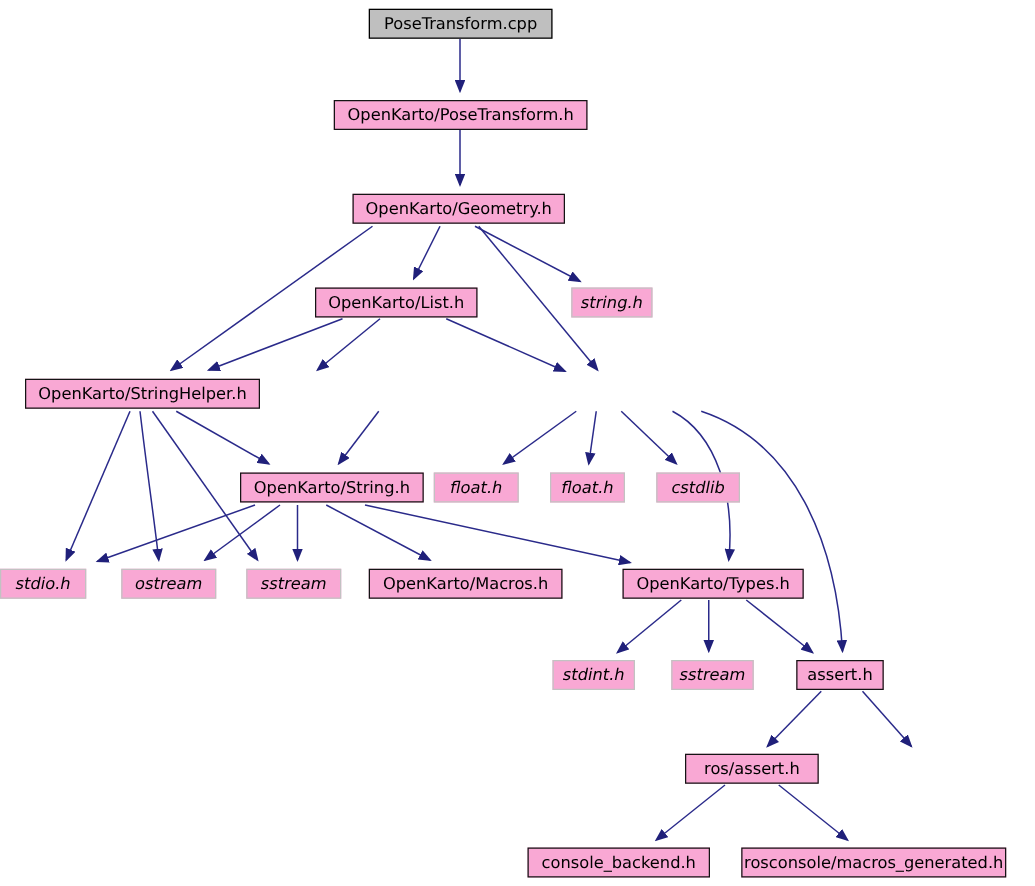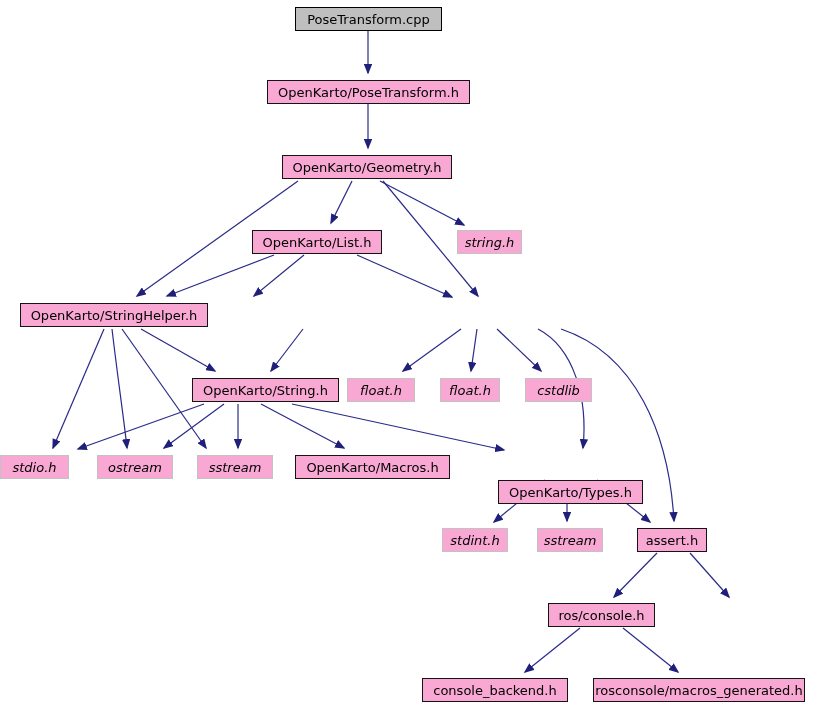--- a/index.html
+++ b/index.html
@@ -85,20 +85,20 @@
   <div class="node ext" style="left:457px;top:230px;width:65px">string.h</div>
   <div class="node" style="left:20px;top:303px;width:188px">OpenKarto/StringHelper.h</div>
   <div class="node" style="left:192px;top:378px;width:147px">OpenKarto/String.h</div>
   <div class="node ext" style="left:347px;top:378px;width:68px">float.h</div>
   <div class="node ext" style="left:440px;top:378px;width:60px">float.h</div>
   <div class="node ext" style="left:525px;top:378px;width:67px">cstdlib</div>
   <div class="node ext" style="left:0;top:455px;width:69px">stdio.h</div>
   <div class="node ext" style="left:97px;top:455px;width:76px">ostream</div>
   <div class="node ext" style="left:197px;top:455px;width:76px">sstream</div>
   <div class="node" style="left:295px;top:455px;width:155px">OpenKarto/Macros.h</div>
-  <div class="node" style="left:498px;top:480px;width:145px">OpenKarto/Types.h</div>
+  <div class="node" style="left:498px;top:455px;width:145px">OpenKarto/Types.h</div>
   <div class="node ext" style="left:442px;top:528px;width:66px">stdint.h</div>
   <div class="node ext" style="left:537px;top:528px;width:66px">sstream</div>
   <div class="node" style="left:637px;top:528px;width:70px">assert.h</div>
-  <div class="node" style="left:548px;top:603px;width:107px">ros/console.h</div>
+  <div class="node" style="left:548px;top:603px;width:107px">ros/assert.h</div>
   <div class="node" style="left:422px;top:678px;width:146px">console_backend.h</div>
   <div class="node" style="left:593px;top:678px;width:212px">rosconsole/macros_generated.h</div>
 </div>
 
 </body></html>

